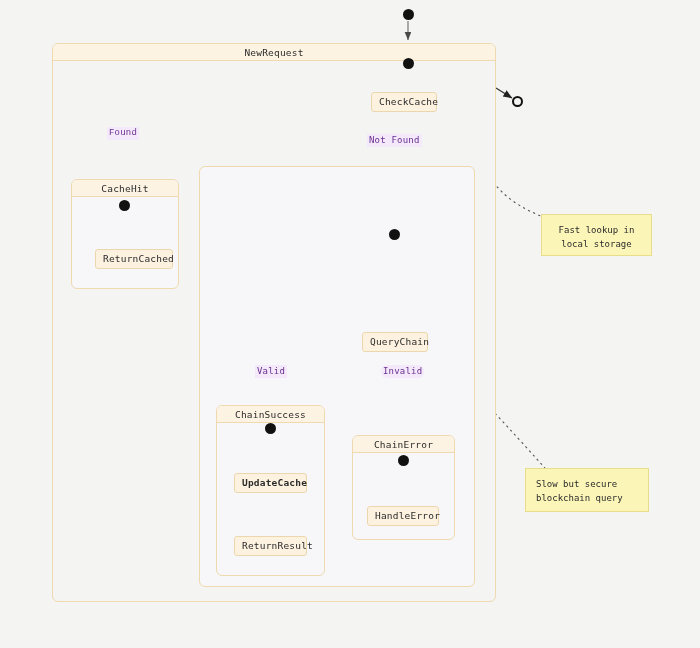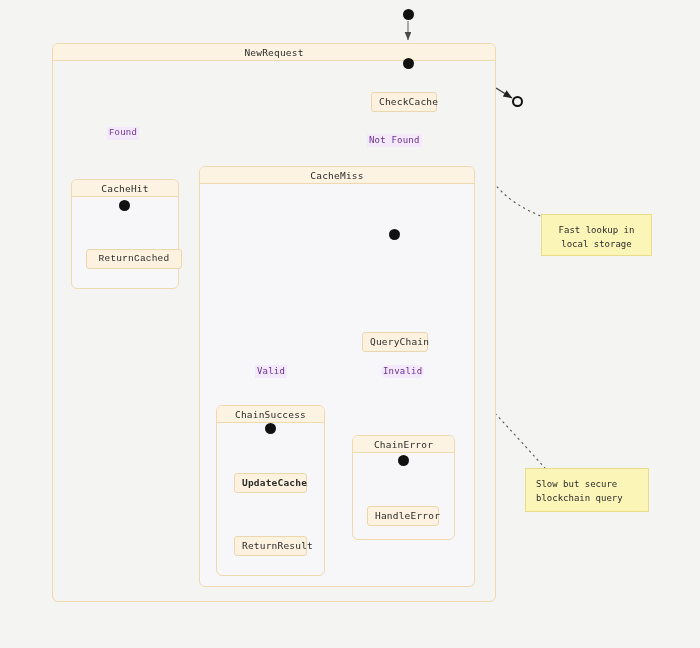--- a/index.html
+++ b/index.html
@@ -177,24 +177,23 @@
   <div class="node" style="left:371px; top:92px; width:66px;">CheckCache</div>
 
   <div class="edge-label" style="left:107px; top:127px;font-family:Liberation Mono, monospace;">Found</div>
   <div class="edge-label" style="left:367px; top:134px;">Not Found</div>
 
   <div class="cluster" style="left:71px; top:179px; width:108px; height:110px;">
     <div class="cluster-title">CacheHit</div>
     <div class="cluster-body" style="height:92px;"></div>
   </div>
   <div class="start-dot" style="left:119px; top:200px;"></div>
-  <div class="node" style="left:86px; top:249px; width:96px;font-family:Liberation Mono, monospace;">ReturnCached</div>
+  <div class="node" style="left:95px; top:249px; width:78px;">ReturnCached</div>
 
   <div class="cluster" style="left:199px; top:166px; width:276px; height:421px;">
-    <div class="cluster-title">CacheMiss</div>
     <div class="cluster-body" style="height:403px;"></div>
   </div>
   <div class="start-dot" style="left:389px; top:229px;"></div>
   <div class="node" style="left:362px; top:332px; width:66px;">QueryChain</div>
 
   <div class="edge-label" style="left:255px; top:365px;">Valid</div>
   <div class="edge-label" style="left:381px; top:365px;border-radius:6px;">Invalid</div>
 
   <div class="cluster" style="left:216px; top:405px; width:109px; height:171px;">
     <div class="cluster-title">ChainSuccess</div>

